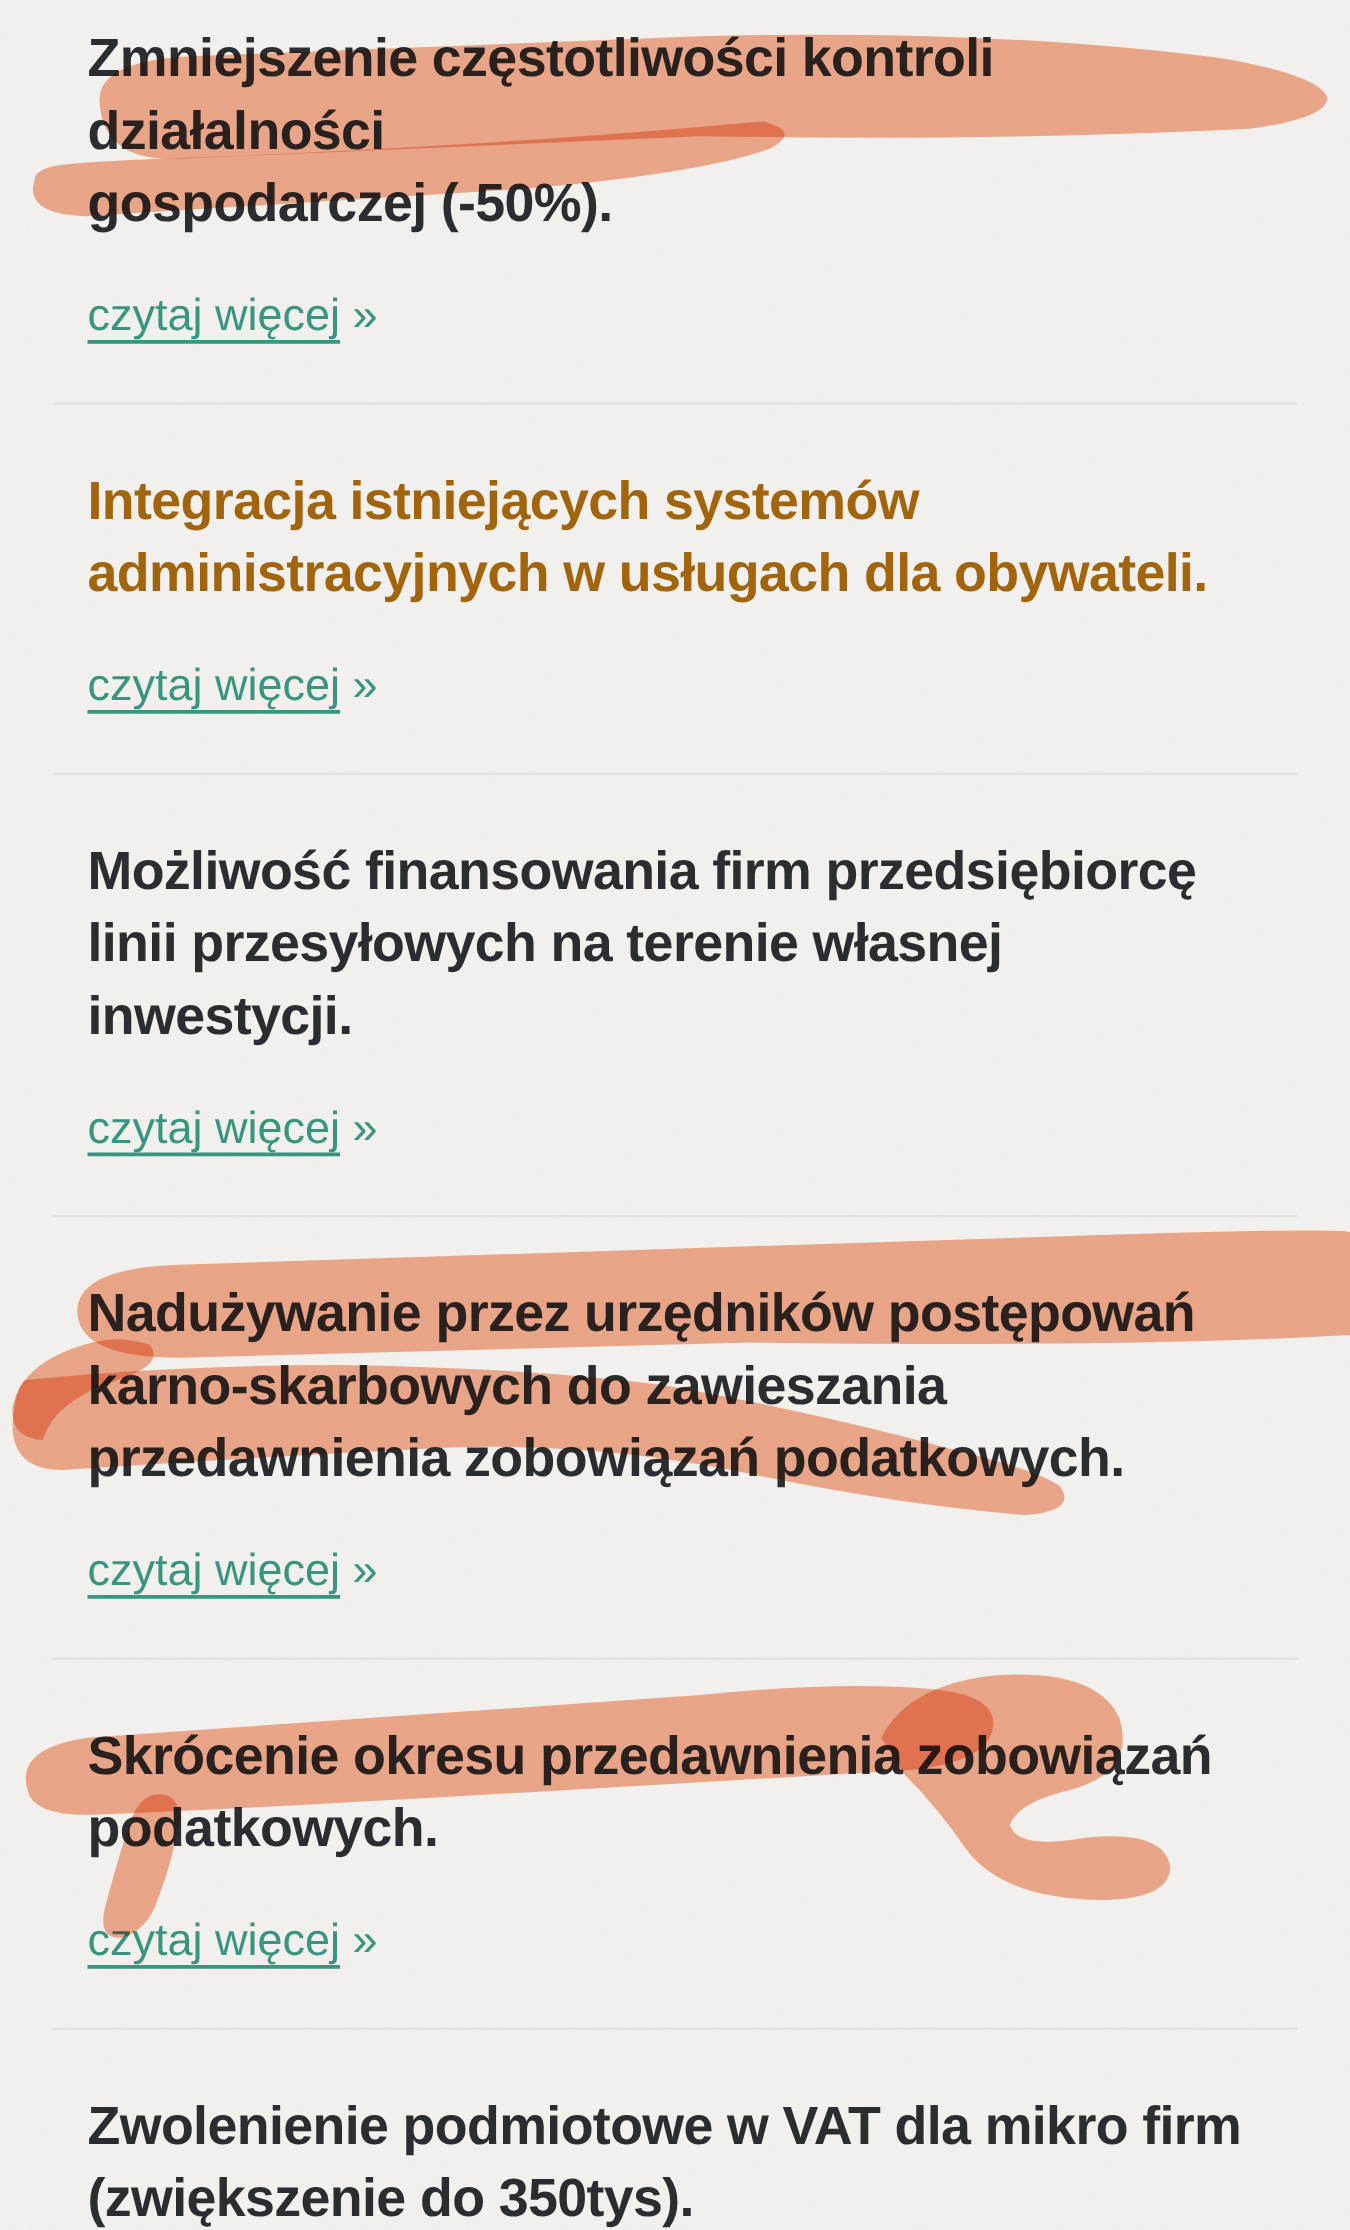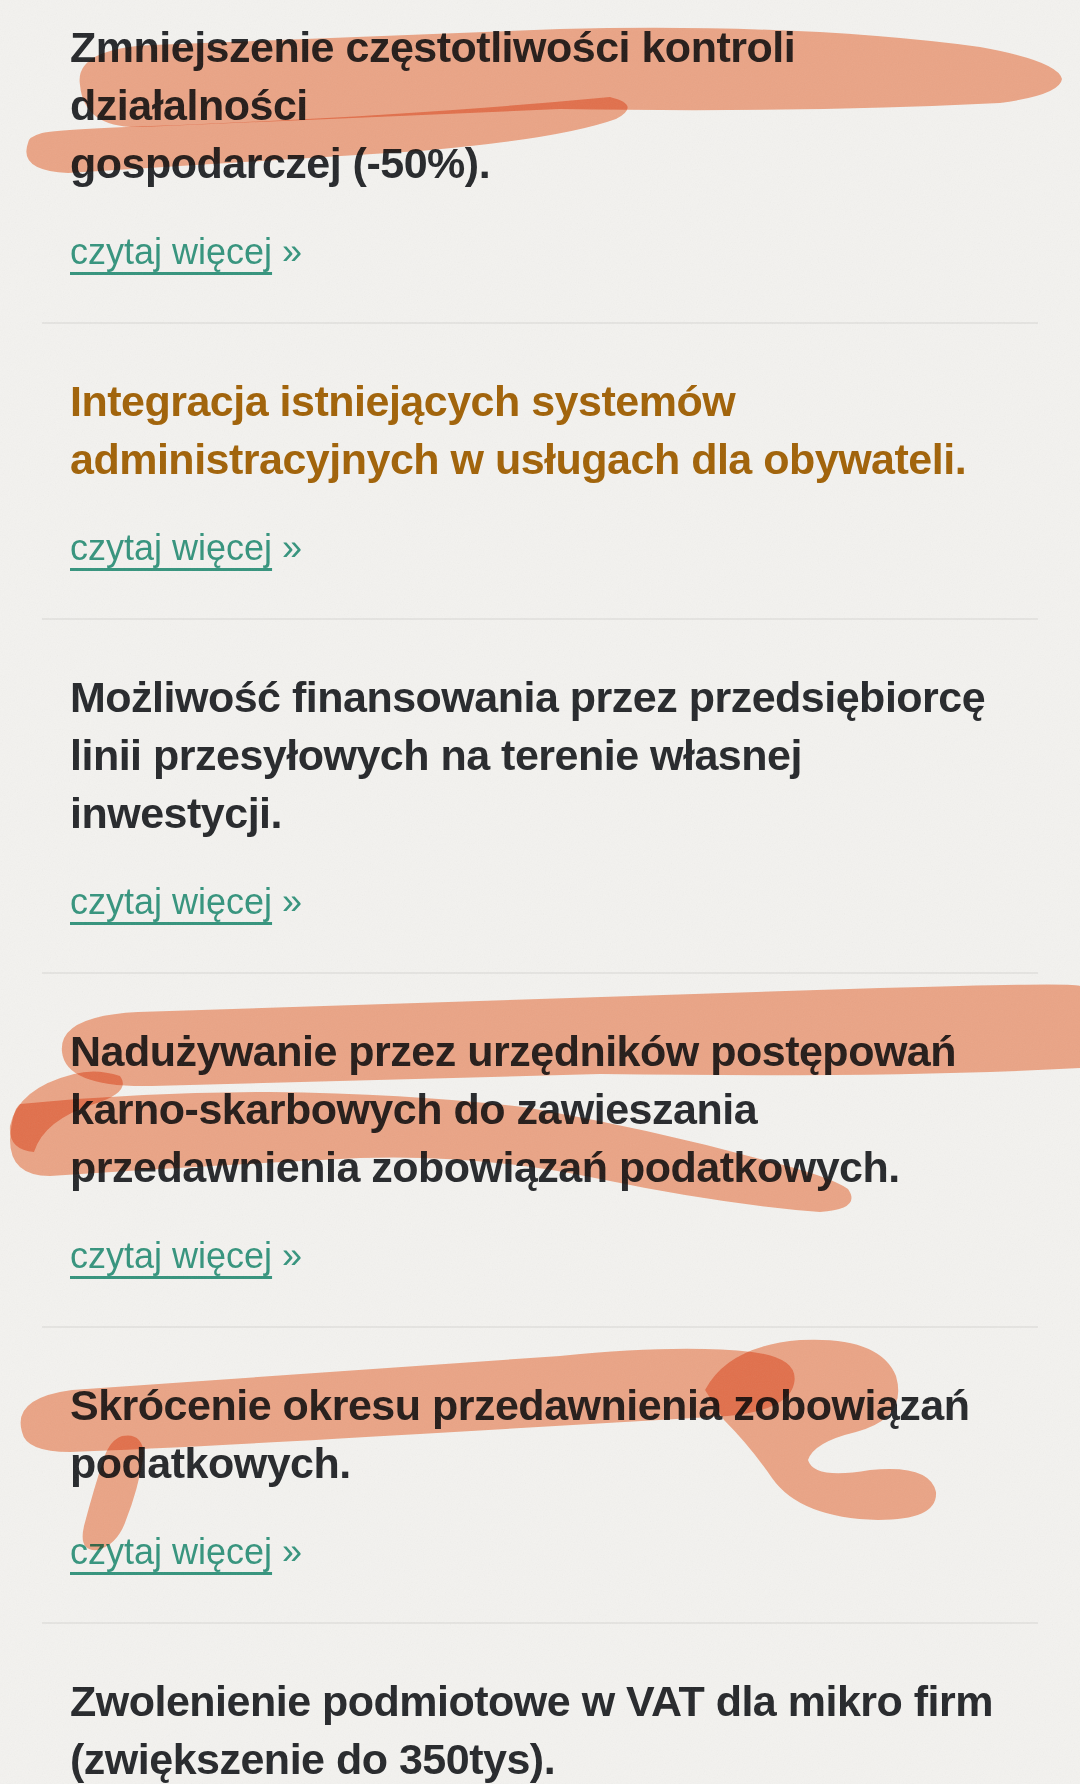--- a/index.html
+++ b/index.html
@@ -105,21 +105,21 @@
     <h2 class="item-title" style="color: #a16207;">Integracja istniejących systemów
 administracyjnych w usługach dla obywateli.</h2>
     <a class="read-more" style="color: rgb(53, 148, 125);">
       <span class="rm-label">czytaj więcej</span><span class="rm-arrow">»</span>
     </a>
   </section>
 
   <div class="divider" style="background: rgb(229, 228, 225);"></div>
 
   <section class="list-item">
-    <h2 class="item-title" style="color: rgb(38, 40, 43);">Możliwość finansowania przez przedsiębiorcę
+    <h2 class="item-title" style="color: rgb(38, 40, 43);">Możliwość finansowania firm przedsiębiorcę
 linii przesyłowych na terenie własnej inwestycji.</h2>
     <a class="read-more" style="color: rgb(53, 148, 125);">
       <span class="rm-label">czytaj więcej</span><span class="rm-arrow">»</span>
     </a>
   </section>
 
   <div class="divider" style="background: rgb(229, 228, 225);"></div>
 
   <section class="list-item">
     <h2 class="item-title" style="color: rgb(38, 40, 43);">Nadużywanie przez urzędników postępowań

